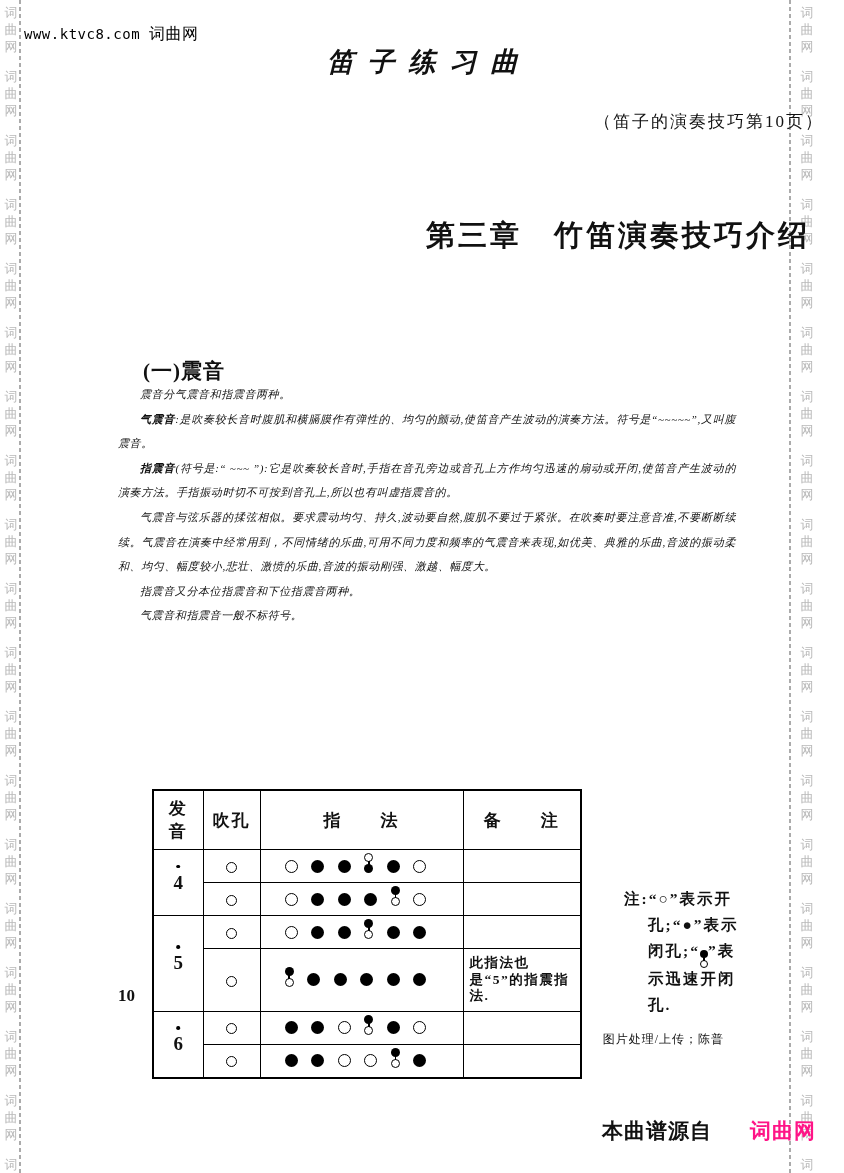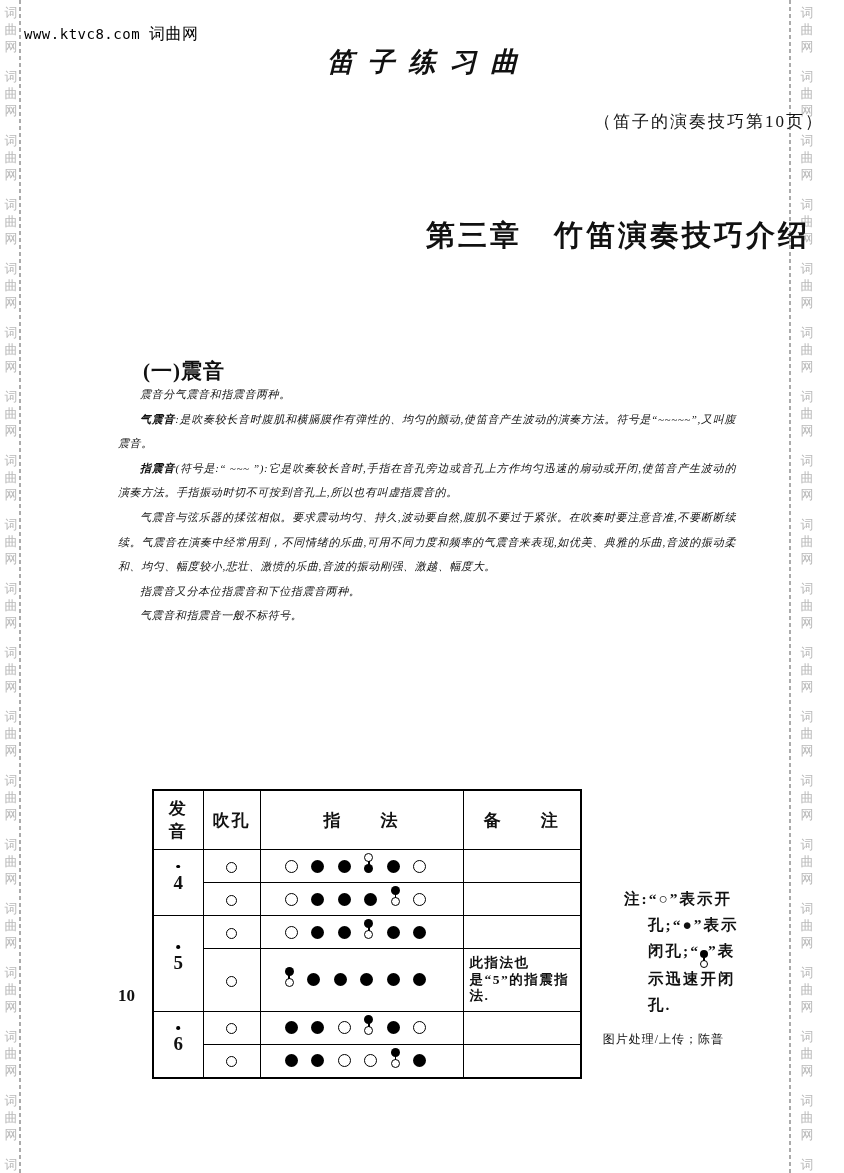--- a/index.html
+++ b/index.html
@@ -468,14 +468,18 @@
           <span class="stem"></span>
           <span class="tc o"></span>
         </span><span>”表</span>
     </div>
     <div class="ind">示迅速开闭</div>
     <div class="ind">孔.</div>
   </div>
 
   <div class="pagenum">10</div>
   <div class="credit">图片处理/上传；陈普</div>
+  <div class="source-bar">
+    <span class="source-prefix">本曲谱源自</span>
+    <span class="source-brand" style="color: rgb(255, 20, 135);">词曲网</span>
+  </div>
 
 </div>
 
 </body></html>

